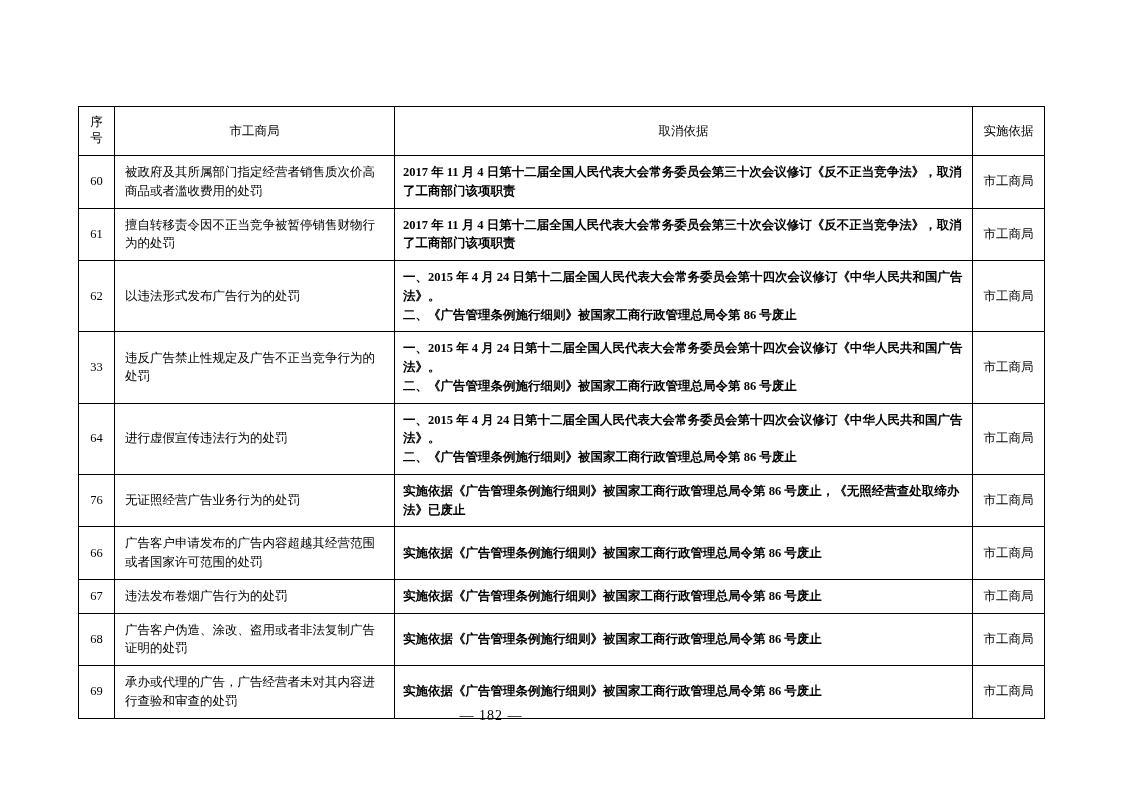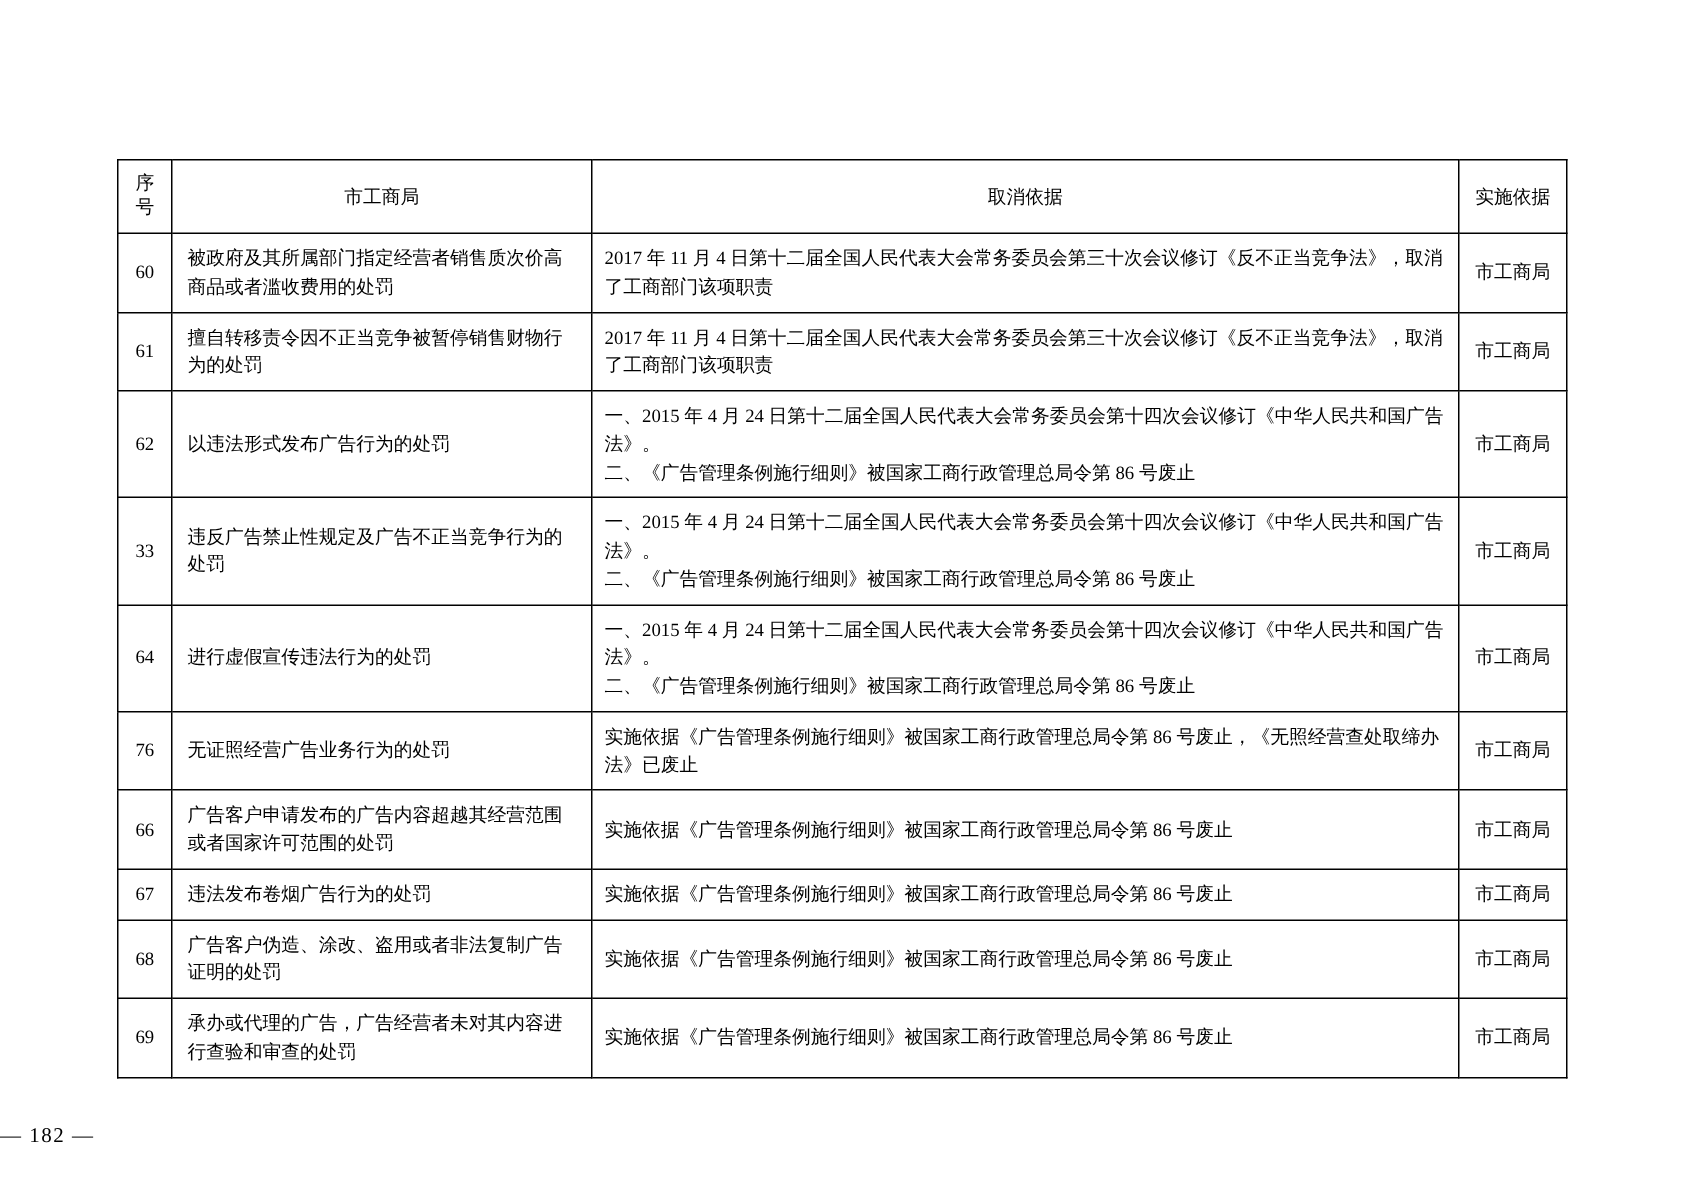--- a/index.html
+++ b/index.html
@@ -64,27 +64,28 @@
   td.cell-basis {
     padding: 7px 8px 7px 8px;
     text-align: left;
   }
   td.cell-subject {
     text-align: center;
     font-size: 12.5px;
   }
   .basis-line {
     display: block;
+    font-weight: bold;
   }
   .page-number {
     position: absolute;
     left: 0;
-    top: 750px;
+    top: 708px;
     width: 982px;
-    text-align: left;
+    text-align: center;
     font-size: 14px;
     letter-spacing: 1px;
   }
 </style>
 </head>
 <body>
 
 <div class="page">
 
   <div class="table-wrap">

